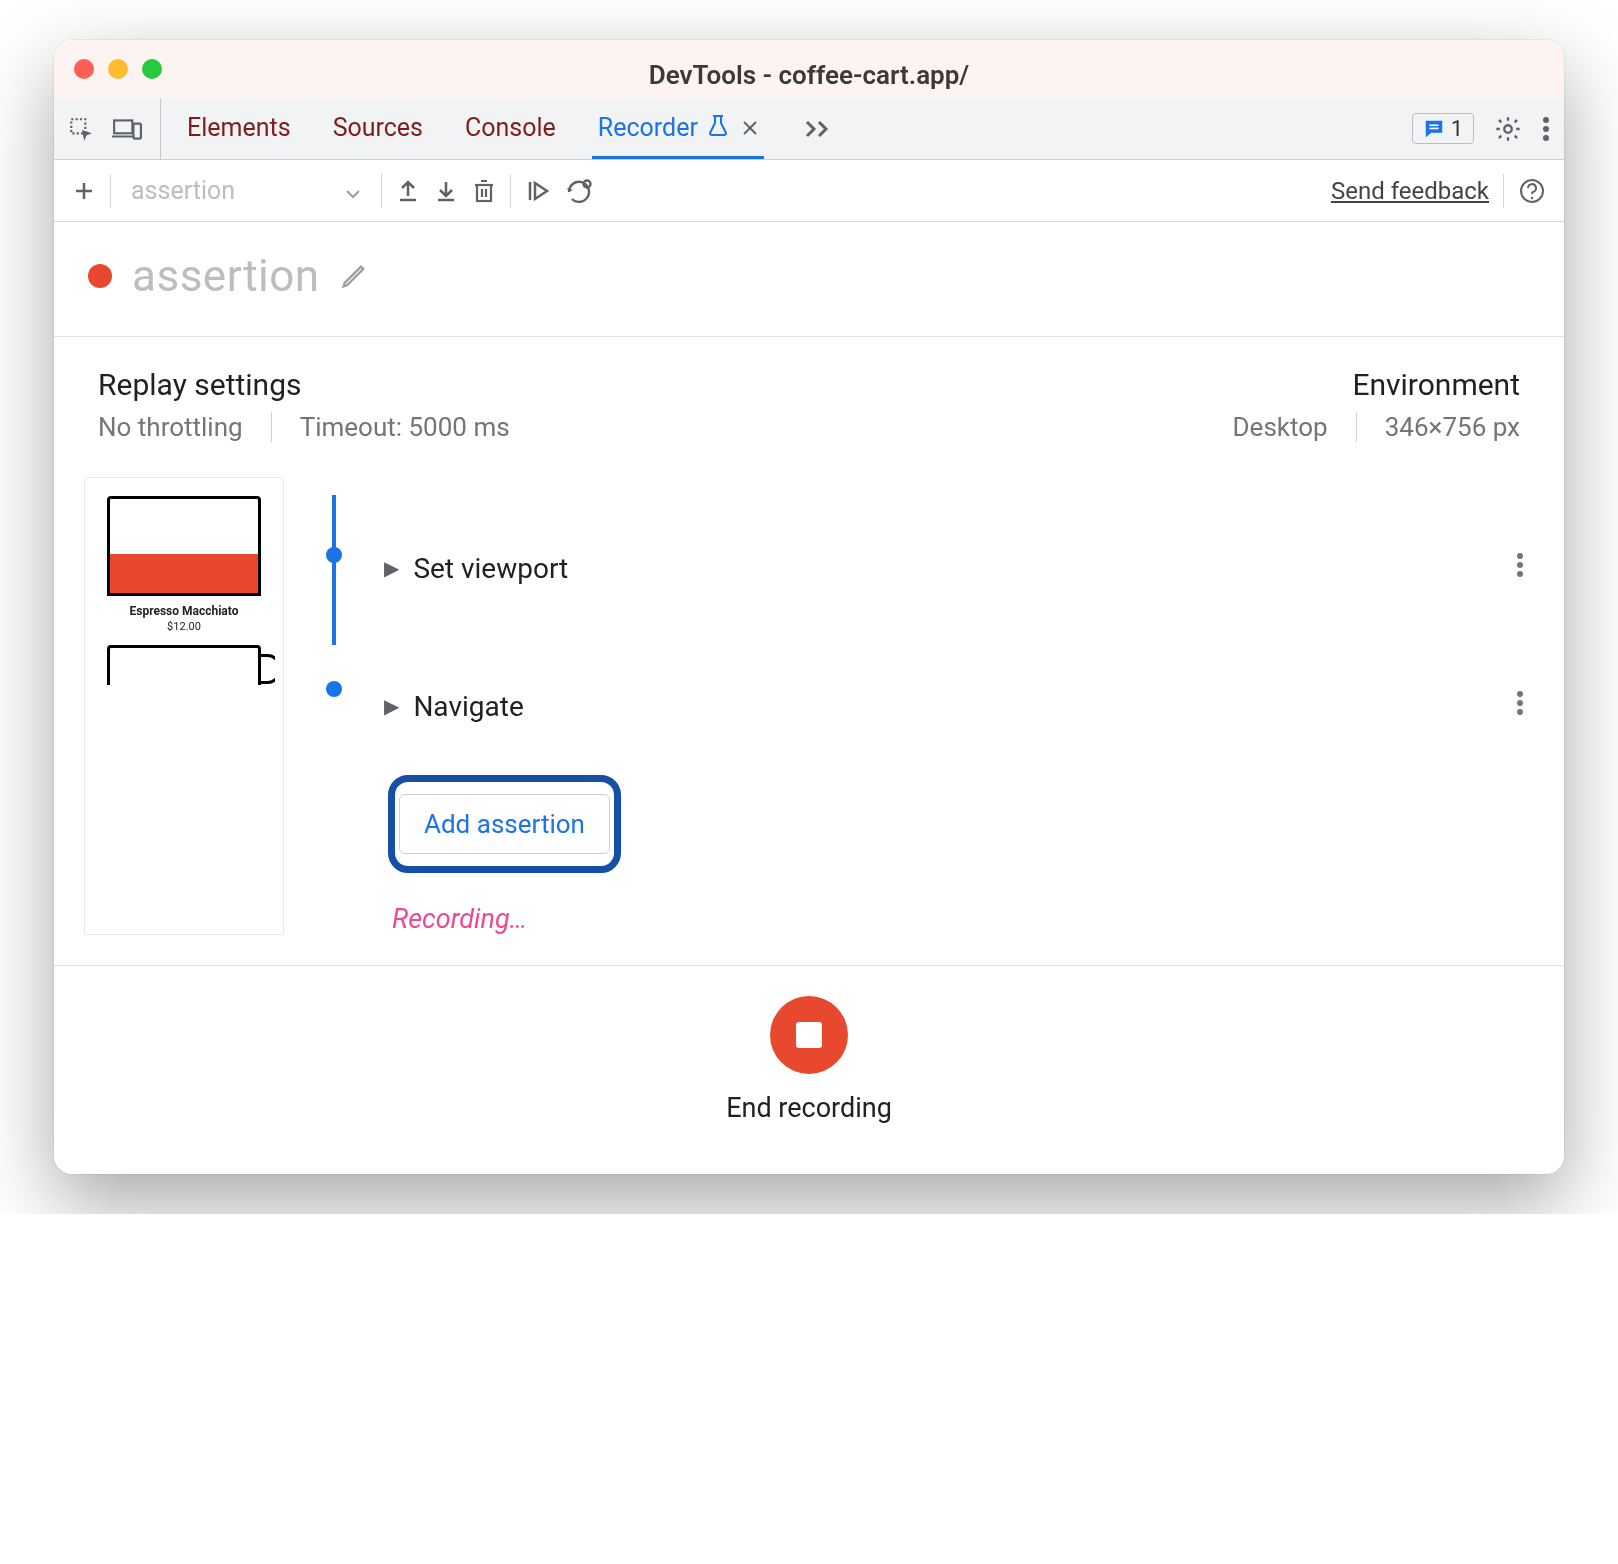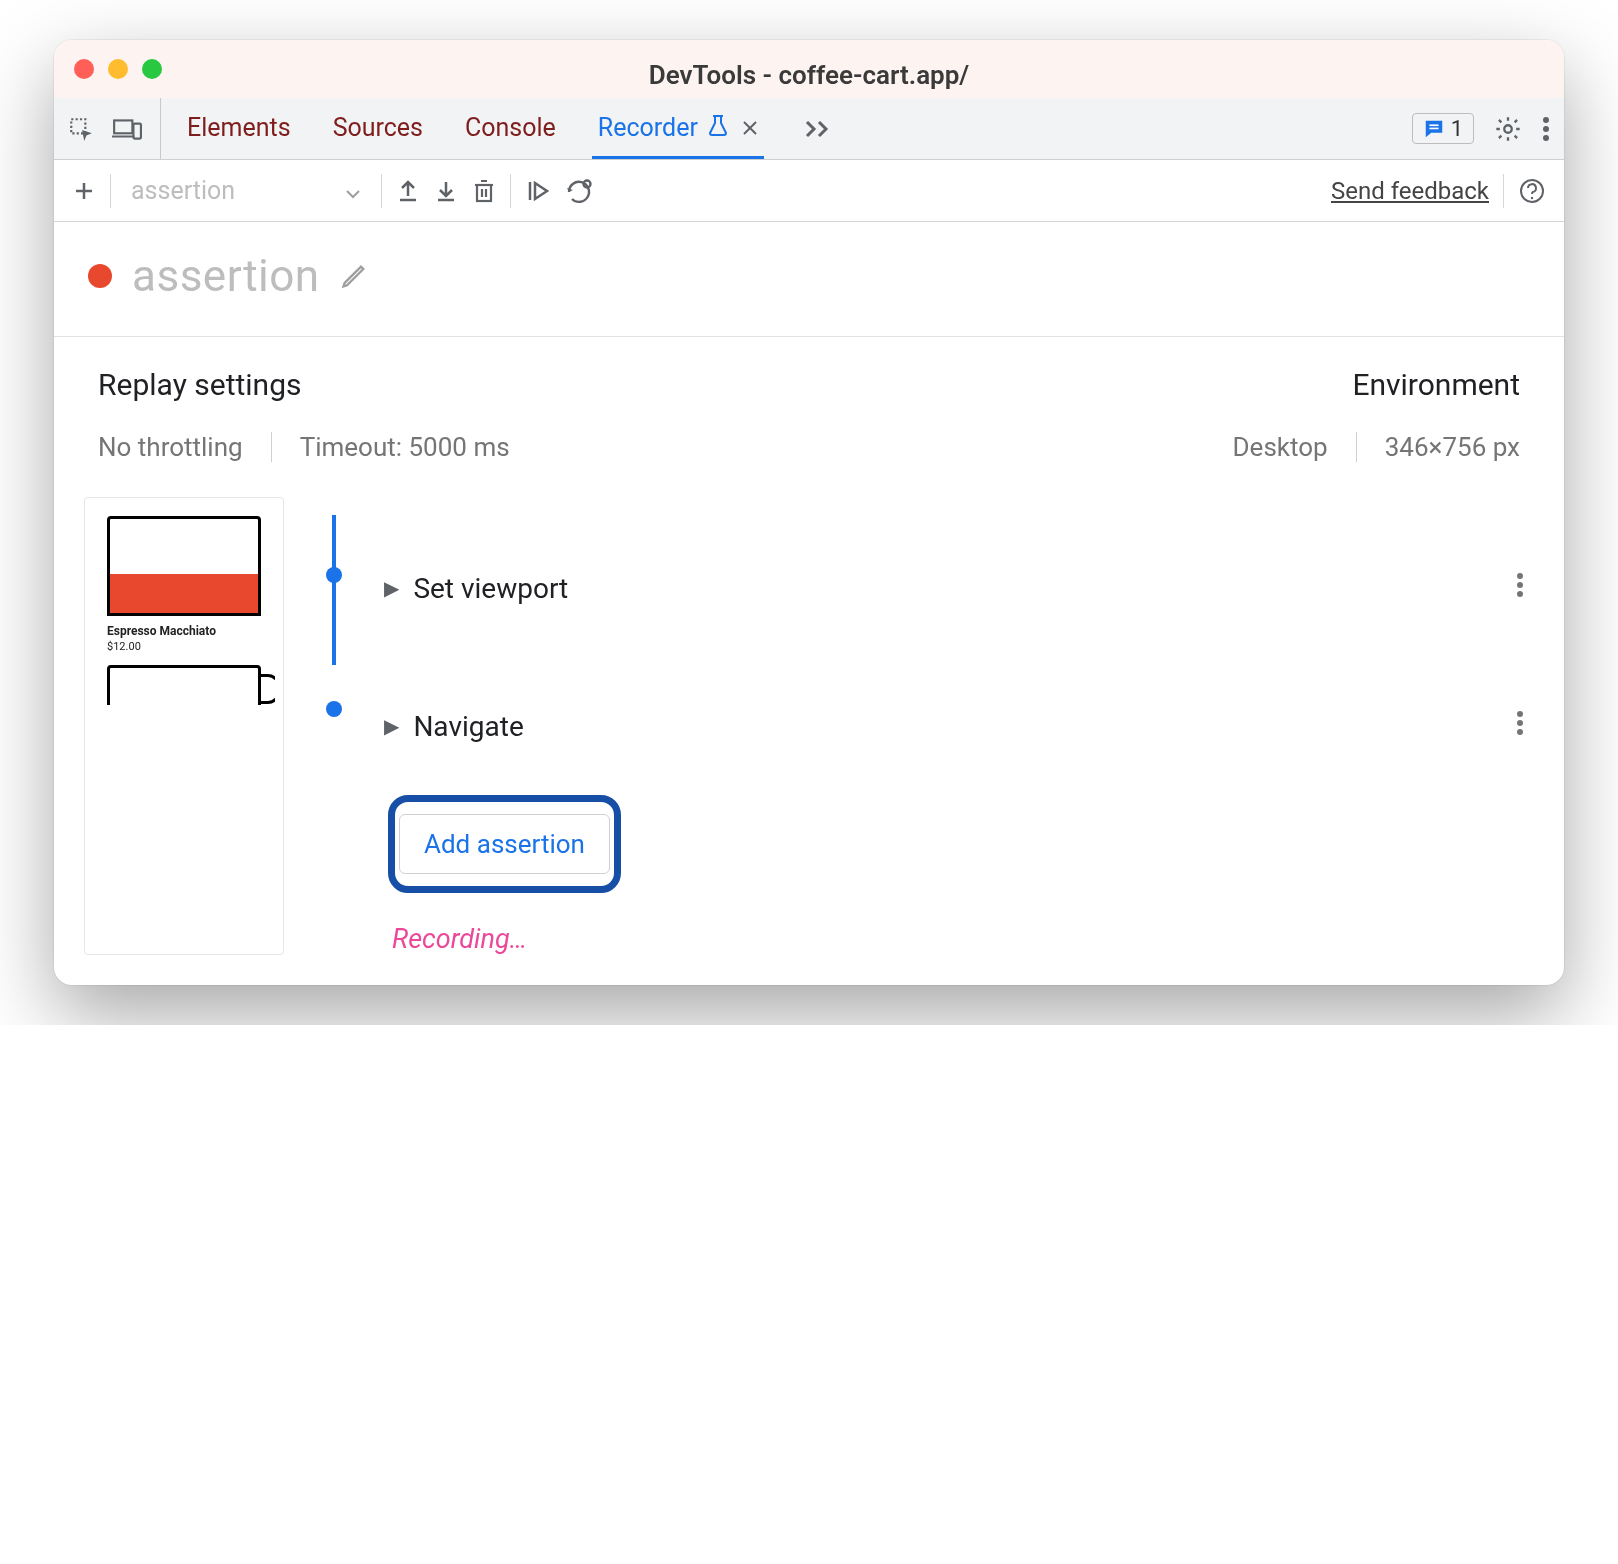--- a/index.html
+++ b/index.html
@@ -85,28 +85,28 @@
     border-bottom: 1px solid #e2e2e2;
     display:flex; align-items:center; gap:20px;
   }
   .rec-dot { width:24px; height:24px; background:#e8492e; border-radius:50%; }
   .rec-title { font-size:44px; color:#bdbdbd; font-weight:400; letter-spacing:0.5px;}
   
   .settings {
     display:flex; justify-content:space-between;
     padding: 30px 44px 34px; border-bottom:1px solid transparent;
   }
-  .settings-col .heading { font-size:30px; color:#202124; margin-bottom:30px; font-weight:400;}
+  .settings-col .heading { font-size:30px; color:#202124; margin-bottom:10px; font-weight:400;}
   .settings-col .sub { font-size:26px; color:#757575; display:flex; gap:28px; align-items:center;}
   .settings-col.right { text-align:right; }
   .settings-col.right .sub { justify-content:flex-end; }
   .vdiv { width:1px; height:30px; background:#d0d0d0; }
   
   .steps-wrap { display:flex; padding: 0 30px 30px 30px; gap: 20px; }
-  .thumb-col { width: 200px; padding: 8px; border:1px solid #e6e6e6; border-radius:4px; background:#fff; }
+  .thumb-col { width: 200px; padding: 8px; border:1px solid #e6e6e6; border-radius:4px; background:#fff;text-align:center; }
   .thumb-mug { border:3px solid #000; border-radius:4px 4px 0 0; height:100px; position:relative; margin:10px 14px 6px; overflow:hidden;}
   .thumb-mug::after { content:""; position:absolute; left:0; right:0; bottom:0; height:42%; background:#e8492e;}
   .handle { position:absolute; right:-22px; top:12px; width:22px; height:46px; border:3px solid #000; border-left:none; border-radius:0 12px 12px 0;}
   .thumb-label { font-size:12px; font-weight:700; padding:2px 14px; color:#222;}
   .thumb-price { font-size:11px; padding:0 14px 8px; color:#222;}
   .thumb-mug2 { border:3px solid #000; border-radius:4px 4px 0 0; height:54px; margin:4px 14px 0; position:relative;}
   .thumb-mug2 .handle { top:6px; height:30px;}
   .timeline-col { flex:0 0 60px; display:flex; flex-direction:column; align-items:center; padding-top:18px; position:relative;}
   .tl-line { position:absolute; top:18px; bottom:0; width:4px; background:#1a73e8; }
   .tl-line.short { bottom:auto; height:150px; }
@@ -376,14 +376,20 @@
       <div class="add-assert-wrap">
         <div class="highlight-box">
           <button class="add-assert-btn">Add assertion</button>
         </div>
       </div>
 
       <div class="recording-text">Recording…</div>
     </div>
   </div>
 
+  <div class="footer">
+    <div class="stop-btn">
+      <div class="stop-sq"></div>
+    </div>
+    <div class="footer-label">End recording</div>
+  </div>
 
 </div>
 
 </body></html>

